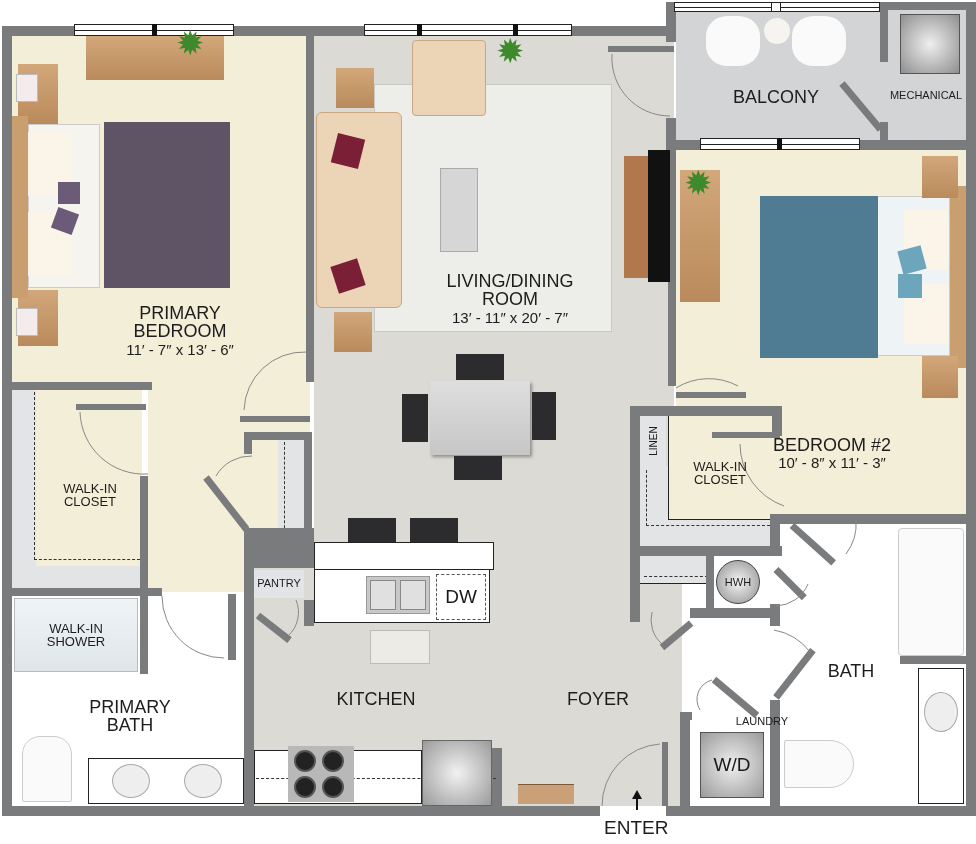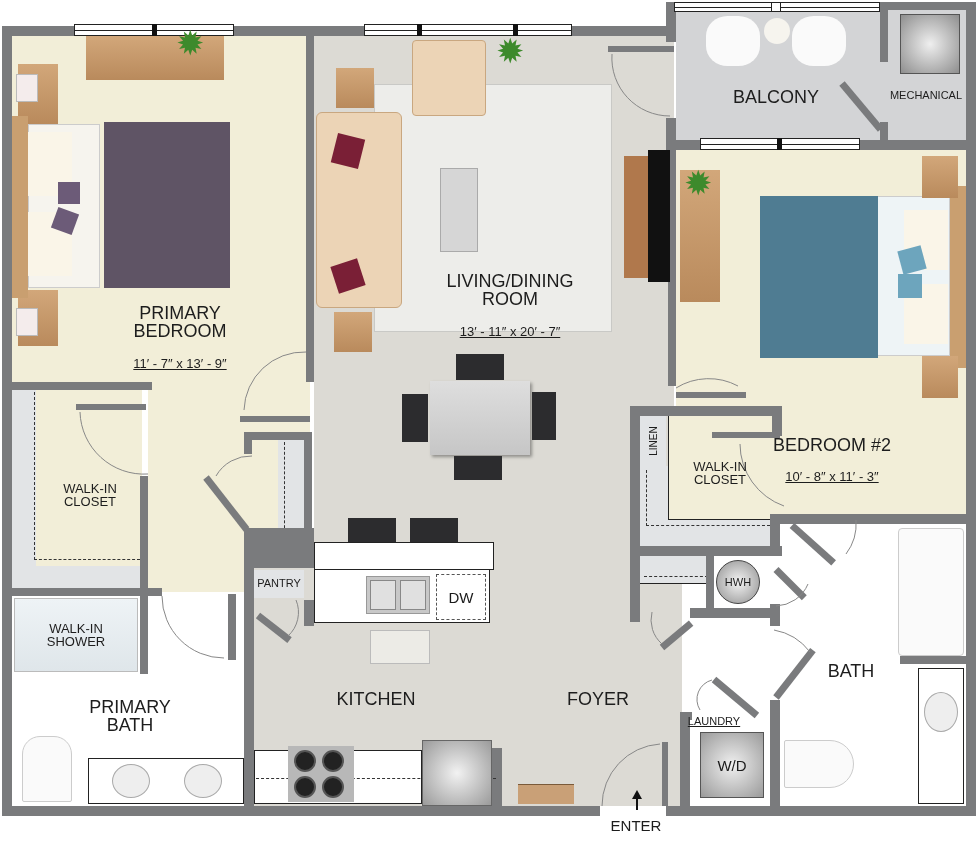--- a/index.html
+++ b/index.html
@@ -6,23 +6,23 @@
   body{width:976px;height:844px;position:relative;overflow:hidden;font-family:"Liberation Sans","DejaVu Sans",sans-serif;color:#1a1a1a;}
   .abs{position:absolute;box-sizing:border-box;}
   .wall{position:absolute;background:#7a7b7d;}
   .floor-cream{background:#f2eed8;}
   .floor-gray{background:#dcdad4;}
   .floor-light{background:#d3d4d6;}
   .floor-white{background:#ffffff;}
   .closet-strip{background:#e2e4e6;}
   .label{position:absolute;text-align:center;text-transform:uppercase;line-height:1.02;color:#1d1d1d;white-space:nowrap;}
   .label .t{display:block;}
-  .dim{display:block;text-transform:none;font-size:13px;margin-top:16px;text-decoration:underline;}
+  .dim{display:block;text-transform:none;font-size:15px;margin-top:1px;}
   .lg{font-size:18px;}
-  .md{font-size:15px;}
+  .md{font-size:19px;}
   .sm{font-size:13px;}
   .xs{font-size:11px;}
   .window{position:absolute;background:#fff;border:1.5px solid #222;box-sizing:border-box;}
   .window:before{content:"";position:absolute;left:0;right:0;top:50%;border-top:1.5px solid #222;}
   .mullion{position:absolute;top:-1px;bottom:-1px;width:5px;background:#111;}
   .door-leaf{position:absolute;background:#7a7b7d;height:7px;transform-origin:0 50%;}
   .rug{background:#ededea;border:1px solid #c9c9c6;}
   .wood{background:linear-gradient(180deg,#d2a77a,#b98a5c);}
   .sofa{background:#ecd4b6;border:1px solid #c9a780;}
   .pillow-wine{background:#7a1f36;}
@@ -238,21 +238,21 @@
 <div class="abs" style="left:716px;top:560px;width:44px;height:44px;border-radius:50%;background:radial-gradient(circle,#f4f4f4,#8e8e8e);border:1px solid #444;display:flex;align-items:center;justify-content:center;">
   <span class="xs">HWH</span>
 </div>
 <div class="abs" style="left:700px;top:732px;width:64px;height:66px;background:radial-gradient(circle,#f0f0f0,#9a9a9a);border:1px solid #555;display:flex;align-items:center;justify-content:center;">
   <span class="md">W/D</span>
 </div>
 
 <div class="label lg" style="left:100px;top:304px;width:160px;">
   <span class="t">PRIMARY</span>
   <span class="t">BEDROOM</span>
-  <span class="dim">11′ - 7″ x 13′ - 9″</span>
+  <span class="dim">11′ - 7″ x 13′ - 6″</span>
 </div>
 <div class="label lg" style="left:440px;top:272px;width:140px;">
   <span class="t">LIVING/DINING</span>
   <span class="t">ROOM</span>
   <span class="dim">13′ - 11″ x 20′ - 7″</span>
 </div>
 <div class="label lg" style="left:716px;top:88px;width:120px;">BALCONY</div>
 <div class="label xs" style="left:884px;top:90px;width:84px;">MECHANICAL</div>
 <div class="label lg" style="left:762px;top:436px;width:140px;">
   <span class="t">BEDROOM #2</span>
@@ -269,18 +269,18 @@
 <div class="label xs" style="left:634px;top:436px;width:40px;transform:rotate(-90deg);font-size:10px;">LINEN</div>
 <div class="label lg" style="left:70px;top:698px;width:120px;">
   <span class="t">PRIMARY</span>
   <span class="t">BATH</span>
 </div>
 <div class="abs" style="left:254px;top:570px;width:50px;height:28px;background:#e2e4e6;"></div>
 <div class="label xs" style="left:254px;top:578px;width:50px;">PANTRY</div>
 <div class="label lg" style="left:326px;top:690px;width:100px;">KITCHEN</div>
 <div class="label lg" style="left:558px;top:690px;width:80px;">FOYER</div>
 <div class="label lg" style="left:818px;top:662px;width:66px;">BATH</div>
-<div class="label xs" style="left:680px;top:716px;width:68px;text-decoration:underline;">LAUNDRY</div>
+<div class="label xs" style="left:728px;top:716px;width:68px;">LAUNDRY</div>
 
 <div class="abs" style="left:600px;top:806px;width:66px;height:10px;background:#fff;"></div>
 <span class="arrow-up" style="left:632px;top:790px;"></span>
 <div class="abs" style="left:636px;top:798px;width:2px;height:12px;background:#111;"></div>
 <div class="label md" style="left:604px;top:818px;width:64px;">ENTER</div>
 
 </body></html>

